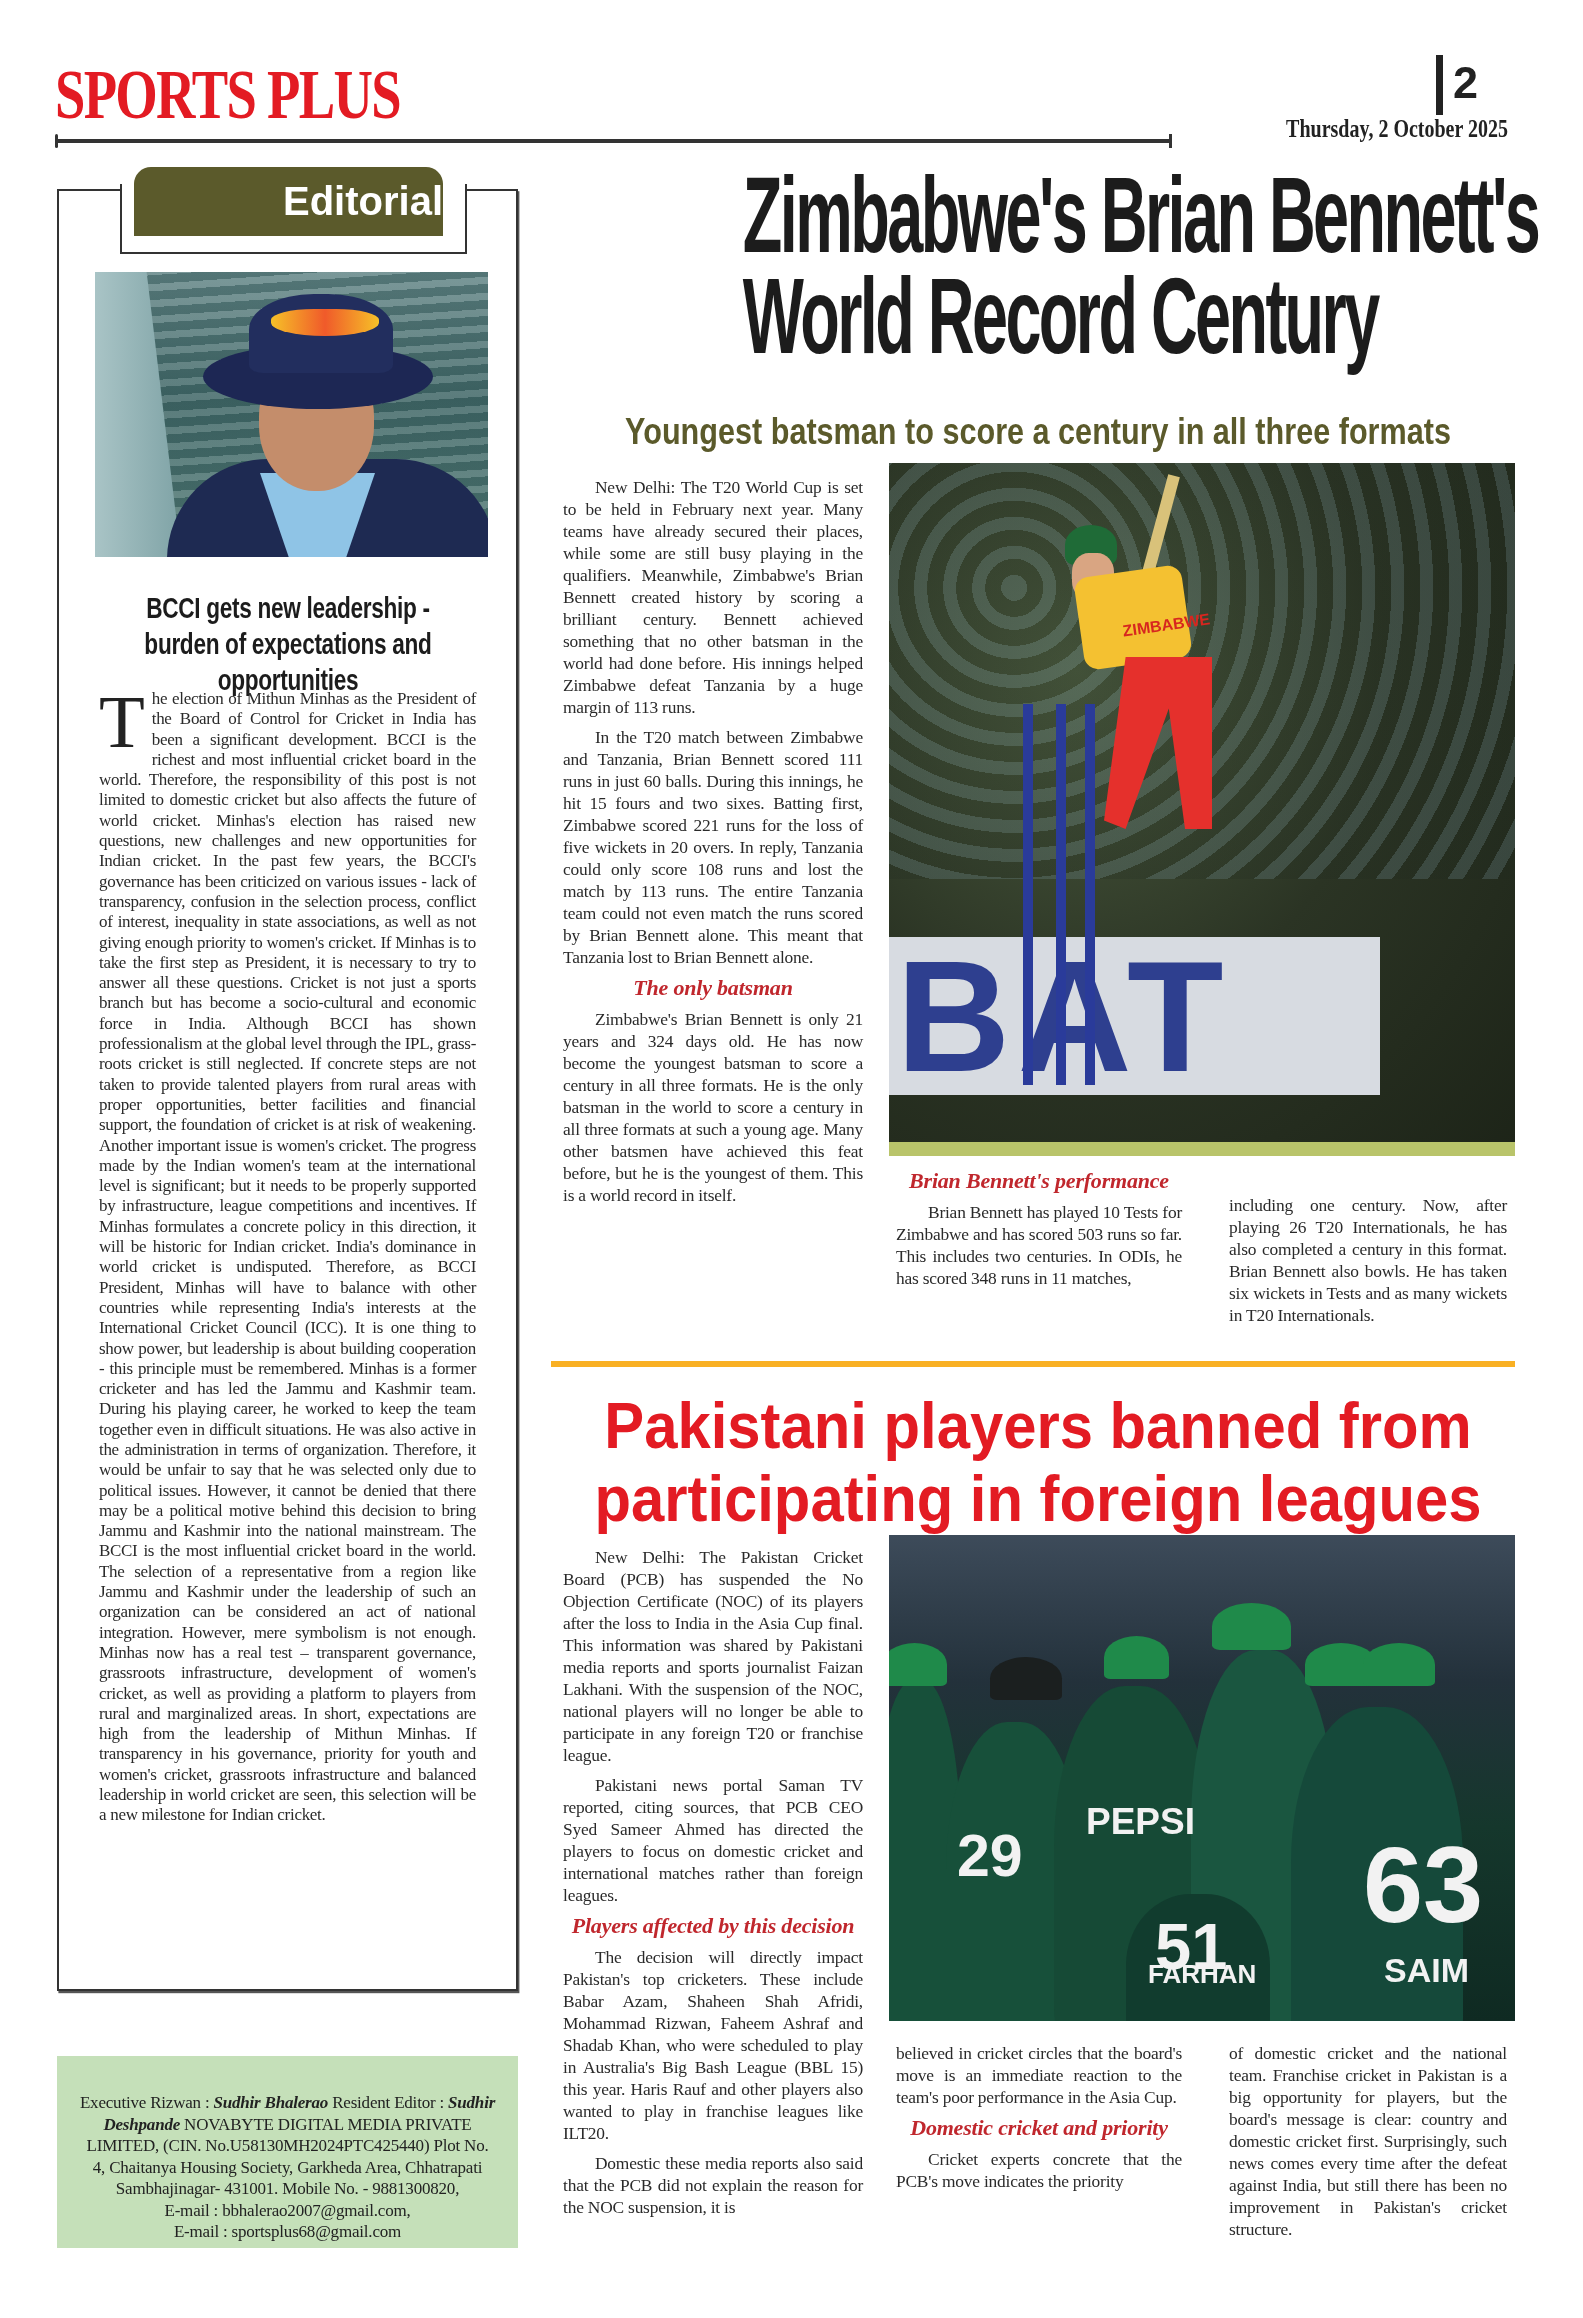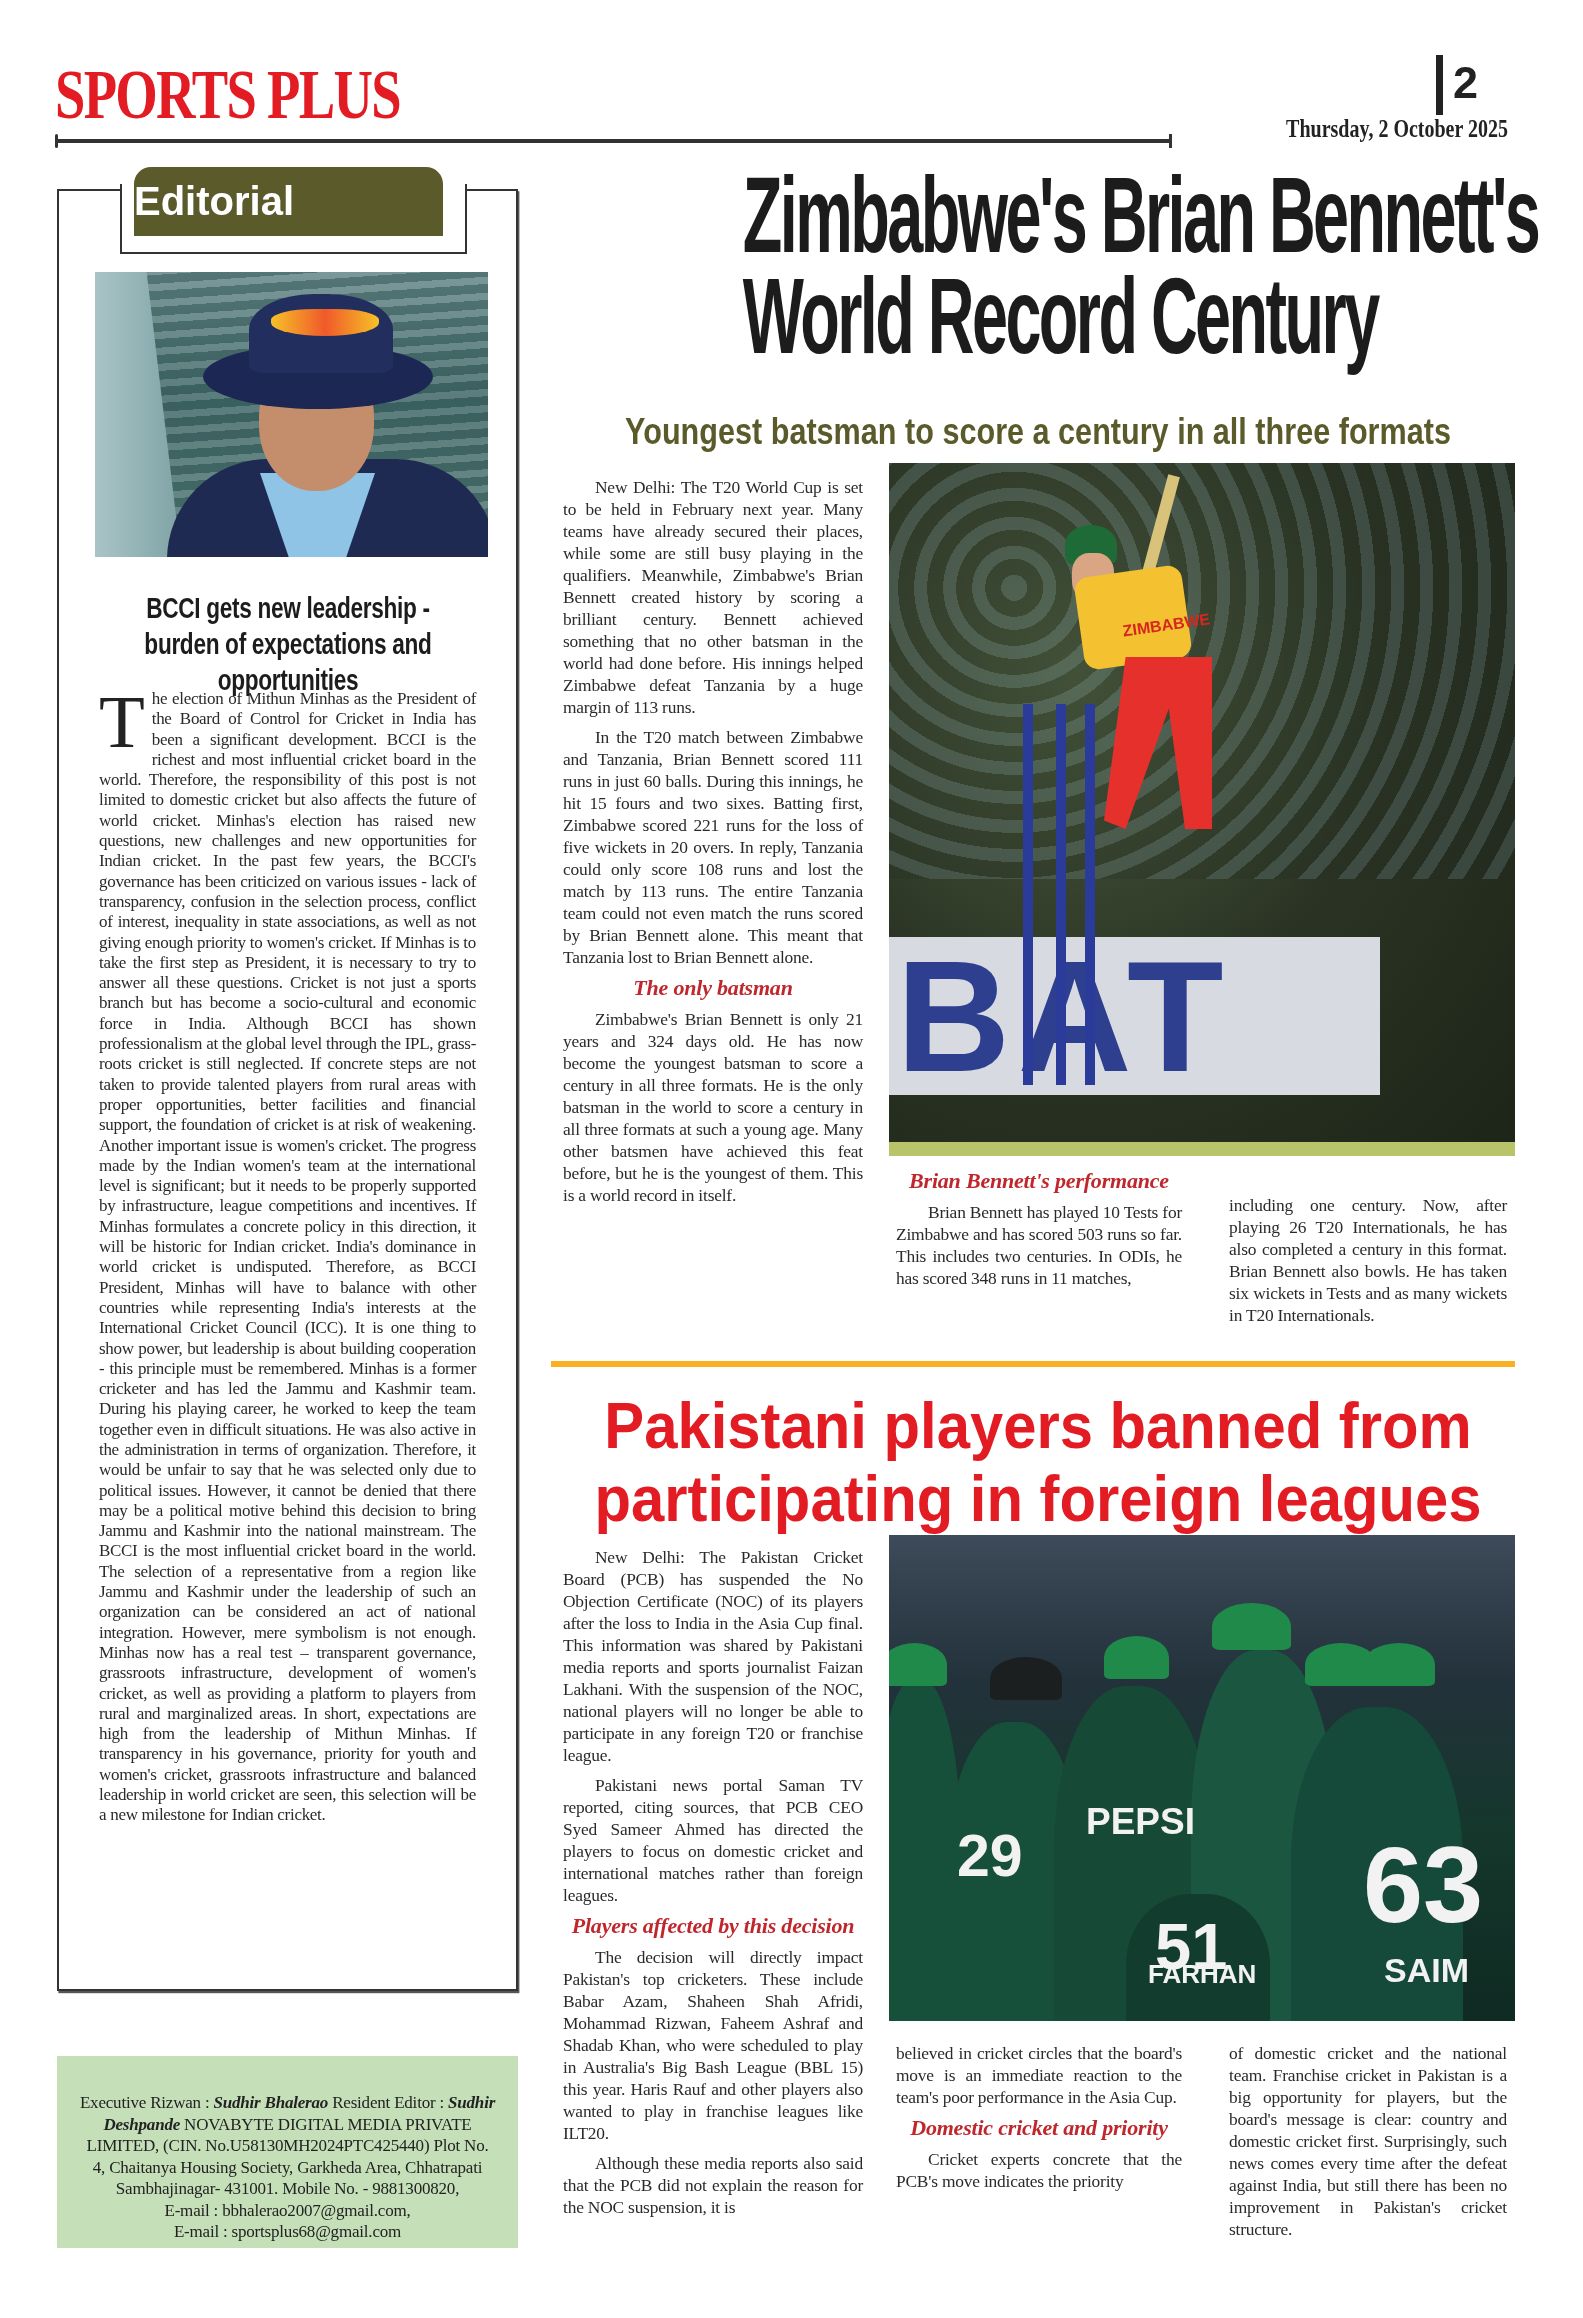--- a/index.html
+++ b/index.html
@@ -12,21 +12,21 @@
   .masthead-rule::before, .masthead-rule::after { content: ""; position: absolute; top: -5px; width: 2.9px; height: 13.6px; background: #333; }
   .masthead-rule::before { left: 0; border-radius: 2.2px; }
   .masthead-rule::after { right: 0; }
   .page-bar { left: 1436px; top: 55px; width: 6.5px; height: 60px; background: #222; }
   .page-num { left: 1453px; top: 60px; font-family: "Liberation Sans", sans-serif; font-weight: bold; font-size: 45px; color: #222; line-height: 1; }
   .page-date { left: 1235px; top: 115px; width: 273px; text-align: right; font-family: "Liberation Serif", serif; font-weight: bold; font-size: 24.4px; color: #222; white-space: nowrap; transform: scaleX(0.82); transform-origin: right top; }
 
   
   .ed-box { left: 57px; top: 189px; width: 461px; height: 1802px; border: 2.2px solid #333; box-sizing: border-box; box-shadow: 1.4px 2.2px 0 #555; }
   .ed-tab-frame { left: 120px; top: 184px; width: 347px; height: 70px; background: #fff; border: 2.2px solid #333; border-top: none; box-sizing: border-box; }
-  .ed-tab { left: 134px; top: 167px; width: 309px; height: 69px; background: #5b5a2b; border-radius: 17px 17px 0 0; color: #fff; font-family: "Liberation Sans", sans-serif; font-weight: bold; font-size: 40px; display: flex; align-items: center; justify-content: flex-start; }
+  .ed-tab { left: 134px; top: 167px; width: 309px; height: 69px; background: #5b5a2b; border-radius: 17px 17px 0 0; color: #fff; font-family: "Liberation Sans", sans-serif; font-weight: bold; font-size: 40px; display: flex; align-items: center; justify-content: flex-end; }
   .ed-photo { left: 95px; top: 272px; width: 393px; height: 285px; overflow: hidden; background: linear-gradient(180deg, #6f8f90 0%, #4d7171 45%, #5f8580 100%); }
   .ed-photo .stairs { position: absolute; inset: 0; background: repeating-linear-gradient(176deg, rgba(255,255,255,0.08) 0 7.2px, rgba(0,40,40,0.25) 7.2px 16px); }
   .ed-photo .wall { position: absolute; left: 0; top: 0; width: 86px; height: 100%; background: linear-gradient(90deg, #a9c4c6, #7fa3a6); clip-path: polygon(0 0, 60% 0, 100% 100%, 0 100%); }
   .ed-photo .body { position: absolute; left: 72px; top: 187px; width: 330px; height: 144px; background: #1e2a52; border-radius: 101px 101px 0 0; }
   .ed-photo .shirt { position: absolute; left: 165px; top: 201px; width: 115px; height: 101px; background: #8fc4e6; clip-path: polygon(0 0, 100% 0, 70% 100%, 30% 100%); }
   .ed-photo .face { position: absolute; left: 164px; top: 83px; width: 115px; height: 136px; background: #c48d6b; border-radius: 45% 45% 48% 48%; }
   .ed-photo .hat-brim { position: absolute; left: 108px; top: 72px; width: 230px; height: 65px; background: #1d2754; border-radius: 50%; }
   .ed-photo .hat-top { position: absolute; left: 154px; top: 21.5px; width: 144px; height: 79px; background: #222e5e; border-radius: 45% 45% 10% 10%; }
   .ed-photo .glasses { position: absolute; left: 176px; top: 37px; width: 108px; height: 27px; background: linear-gradient(90deg, #f6c128, #f05a2a, #f6c128); border-radius: 40% 40% 50% 50%; }
   .ed-headline { left: 72px; top: 590px; width: 432px; text-align: center; font-family: "Liberation Sans", sans-serif; font-weight: bold; font-size: 29px; line-height: 36px; color: #1c1c1c; transform: scaleX(0.78); transform-origin: center top; letter-spacing: -0.4px; }
@@ -139,21 +139,21 @@
 
 <div class="abs orange-rule"></div>
 
 <div class="abs pak-head">Pakistani players banned from participating in foreign leagues</div>
 
 <div class="abs col-text" style="left:555px; top:1538px; width:316px;">
   <p>New Delhi: The Pakistan Cricket Board (PCB) has suspended the No Objection Certificate (NOC) of its players after the loss to India in the Asia Cup final. This information was shared by Pakistani media reports and sports journalist Faizan Lakhani. With the suspension of the NOC, national players will no longer be able to participate in any foreign T20 or franchise league.</p>
   <p>Pakistani news portal Saman TV reported, citing sources, that PCB CEO Syed Sameer Ahmed has directed the players to focus on domestic cricket and international matches rather than foreign leagues.</p>
   <div class="subhead" style="margin:2.9px 0 7.2px;">Players affected by this decision</div>
   <p>The decision will directly impact Pakistan's top cricketers. These include Babar Azam, Shaheen Shah Afridi, Mohammad Rizwan, Faheem Ashraf and Shadab Khan, who were scheduled to play in Australia's Big Bash League (BBL 15) this year. Haris Rauf and other players also wanted to play in franchise leagues like ILT20.</p>
-  <p>Although these media reports also said that the PCB did not explain the reason for the NOC suspension, it is</p>
+  <p>Domestic these media reports also said that the PCB did not explain the reason for the NOC suspension, it is</p>
 </div>
 
 <div class="abs pak-photo" title="Pakistan cricket team huddle in green kits">
   <div class="p" style="left:-14.4px; top:144px; width:86px; height:373px;"></div>
   <div class="p" style="left:57px; top:187px; width:136px; height:330px;"></div>
   <div class="p" style="left:165px; top:151px; width:158px; height:359px; background:#164a36;"></div>
   <div class="p" style="left:302px; top:115px; width:144px; height:388px; background:#1a5640;"></div>
   <div class="p" style="left:402px; top:172px; width:172px; height:345px; background:#15493a;"></div>
   <div class="p" style="left:237px; top:359px; width:144px; height:158px; background:#113c2e;"></div>
   <div class="cap" style="left:-7.2px; top:108px; width:65px; height:43px;"></div>

